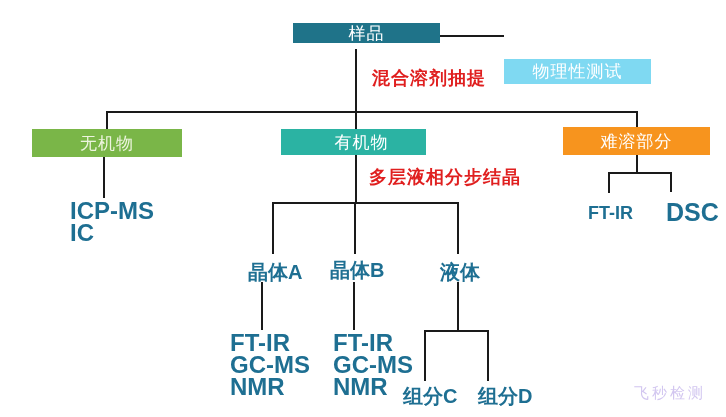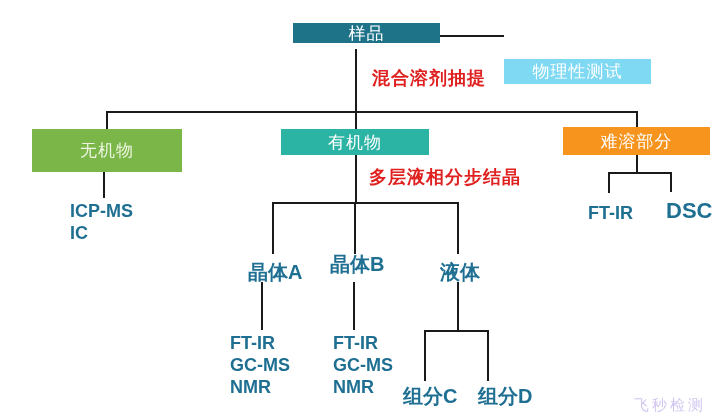--- a/index.html
+++ b/index.html
@@ -6,33 +6,33 @@
   .stage{
     position:relative;width:726px;height:417px;background:#fff;overflow:hidden;
     font-family:"Liberation Sans","DejaVu Sans",sans-serif;
   }
   .node{
     position:absolute;display:flex;align-items:center;justify-content:center;
     font-size:17px;letter-spacing:1px;color:#fff;
   }
   .node-sample{left:293px;top:23px;width:147px;height:20px;background:var(--root-box);color:#ffffff;}
   .node-physical{left:504px;top:23px;width:147px;height:25px;background:var(--physical-box);margin-top:36px;}
-  .node-inorganic{left:32px;top:129px;width:150px;height:43px;background:var(--inorganic-box);color:#EDF4DF;}
-  .node-organic{left:281px;top:129px;width:148px;height:26px;background:var(--organic-box);}
+  .node-inorganic{left:32px;top:129px;width:150px;height:28px;background:var(--inorganic-box);color:#EDF4DF;}
+  .node-organic{left:281px;top:129px;width:129px;height:26px;background:var(--organic-box);padding-left:16px;}
   .node-insoluble{left:563px;top:127px;width:147px;height:28px;background:var(--insoluble-box);}
   .line{position:absolute;background:var(--line);}
   .red-label{
     position:absolute;color:var(--red-label);font-size:18px;font-weight:600;
     letter-spacing:1px;white-space:nowrap;
   }
   .blue{color:var(--method-text);font-weight:600;white-space:nowrap;}
-  .method-list{position:absolute;font-size:18px;line-height:22px;}
+  .method-list{position:absolute;font-size:24px;line-height:22px;}
   .sub-label{position:absolute;font-size:20px;}
   .watermark{
-    position:absolute;left:634px;top:396px;font-size:15px;color:var(--watermark);
+    position:absolute;left:634px;top:384px;font-size:15px;color:var(--watermark);
     letter-spacing:3px;white-space:nowrap;
   }
 </style>
 </head>
 <body>
 
 <div class="stage">
 
   <div class="line" style="left:440px;top:35px;width:64px;height:2px"></div>
   <div class="line" style="left:355px;top:49px;width:2px;height:63px"></div>
@@ -75,36 +75,36 @@
 
   <div class="red-label" style="left:369px;top:165px">多层液相分步结晶</div>
   <div class="red-label" style="left:372px;top:66px">混合溶剂抽提</div>
 
   <div class="method-list blue" style="left:70px;top:200px">
     <div>ICP-MS</div>
     <div>IC</div>
   </div>
 
   <div class="sub-label blue" style="left:248px;top:259px">晶体A</div>
-  <div class="sub-label blue" style="left:330px;top:251px">晶体B</div>
+  <div class="sub-label blue" style="left:330px;top:257px">晶体B</div>
   <div class="sub-label blue" style="left:440px;top:259px">液体</div>
 
   <div class="method-list blue" style="left:230px;top:332px">
     <div>FT-IR</div>
     <div>GC-MS</div>
     <div>NMR</div>
   </div>
 
   <div class="method-list blue" style="left:333px;top:332px">
     <div>FT-IR</div>
     <div>GC-MS</div>
     <div>NMR</div>
   </div>
 
   <div class="sub-label blue" style="left:403px;top:383px">组分C</div>
   <div class="sub-label blue" style="left:478px;top:383px">组分D</div>
 
   <div class="sub-label blue" style="left:588px;top:203px;font-size:18px">FT-IR</div>
-  <div class="sub-label blue" style="left:666px;top:198px;font-size:22px">DSC</div>
+  <div class="sub-label blue" style="left:666px;top:198px;font-size:25px">DSC</div>
 
   <div class="watermark">飞秒检测</div>
 
 </div>
 
 </body></html>

